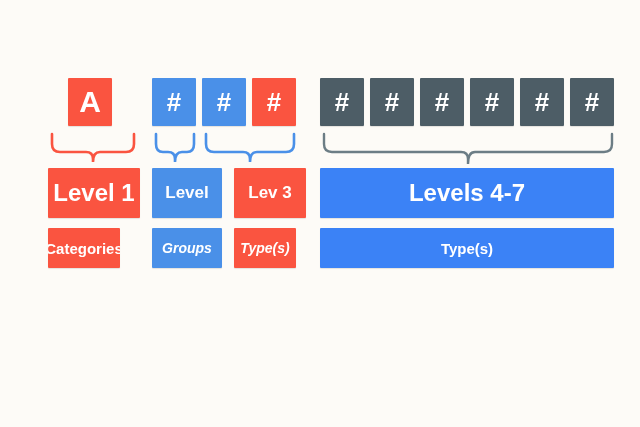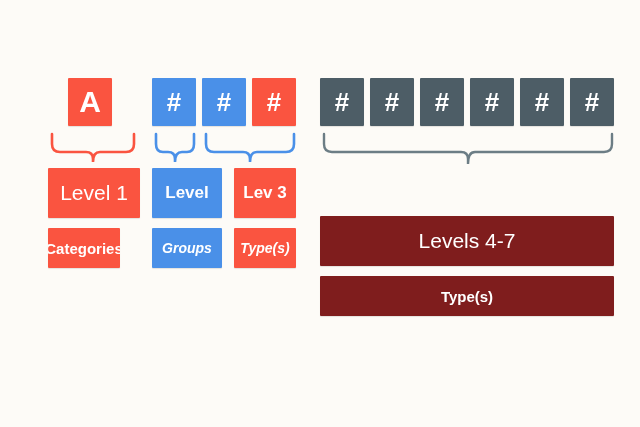--- a/index.html
+++ b/index.html
@@ -34,22 +34,22 @@
     position:absolute;
     display:flex;align-items:center;justify-content:center;
     color:#ffffff;
     border-radius:1px;
     box-shadow:0 1px 1px rgba(0,0,0,.10);
     white-space:nowrap;
     overflow:hidden;
   }
   .bar.red{background:#fa5440;}
   .bar.blue{background:#4a90e8;}
-  .bar.dark{background:#7f1d1d;margin-top:48px;}
-  .bar.lvl{font-size:21px;font-weight:normal;}
+  .bar.dark{background:#3b82f6;}
+  .bar.lvl{font-size:24px;font-weight:bold;}
   .bar.typ{font-size:15px;font-weight:bold;}
   .bar.lvl-sm{font-size:17px;font-weight:bold;}
   .bar.typ-sm{font-size:14px;font-weight:bold;font-style:italic;}
 
   
   .brace{position:absolute;}
   .brace svg{display:block;overflow:visible;}
 </style>
 </head>
 <body>
@@ -95,21 +95,21 @@
     <svg width="292" height="32" viewBox="0 0 292 32" fill="none">
       <path d="M2,2 L2,12 Q2,20 10,20 L139,20 Q146,20 146,27 L146,32
                Q146,20 153,20 L282,20 Q290,20 290,12 L290,2" stroke="#6c7d85" stroke-width="2.4" stroke-linecap="round" fill="none"></path>
     </svg>
   </div>
 
   <div class="bar red lvl" style="left:48px;top:168px;width:92px;height:50px;">Level 1</div>
 
   <div class="bar blue lvl-sm" style="left:152px;top:168px;width:70px;height:50px;">Level</div>
 
-  <div class="bar red lvl-sm" style="left:234px;top:168px;width:62px;height:50px;">Lev 3</div>
+  <div class="bar red lvl-sm" style="left:234px;top:168px;width:72px;height:50px;">Lev 3</div>
 
   <div class="bar dark lvl" style="left:320px;top:168px;width:294px;height:50px;">Levels 4-7</div>
 
   <div class="bar red typ" style="left:48px;top:228px;width:72px;height:40px;">Categories</div>
 
   <div class="bar blue typ-sm" style="left:152px;top:228px;width:70px;height:40px;">Groups</div>
 
   <div class="bar red typ-sm" style="left:234px;top:228px;width:62px;height:40px;">Type(s)</div>
 
   <div class="bar dark typ" style="left:320px;top:228px;width:294px;height:40px;">Type(s)</div>

